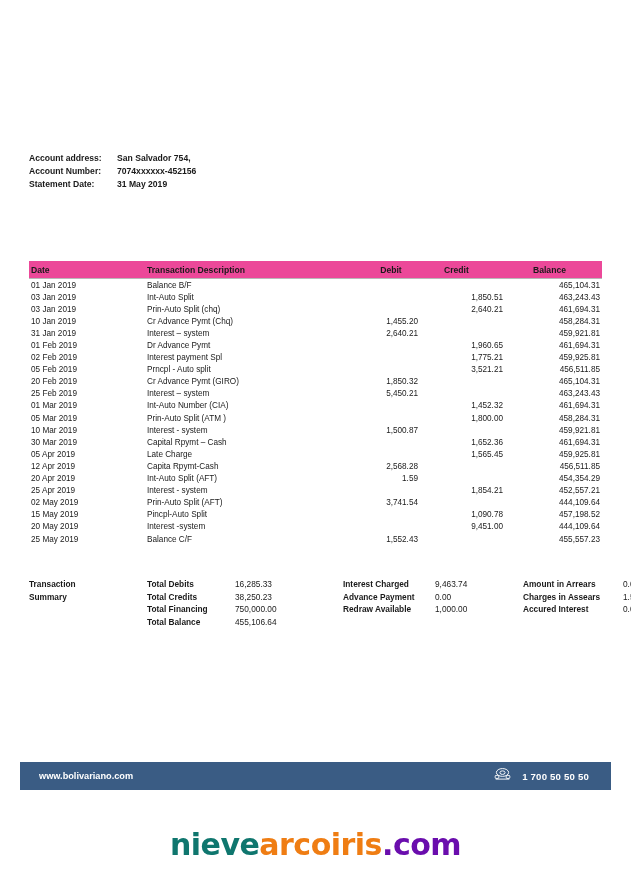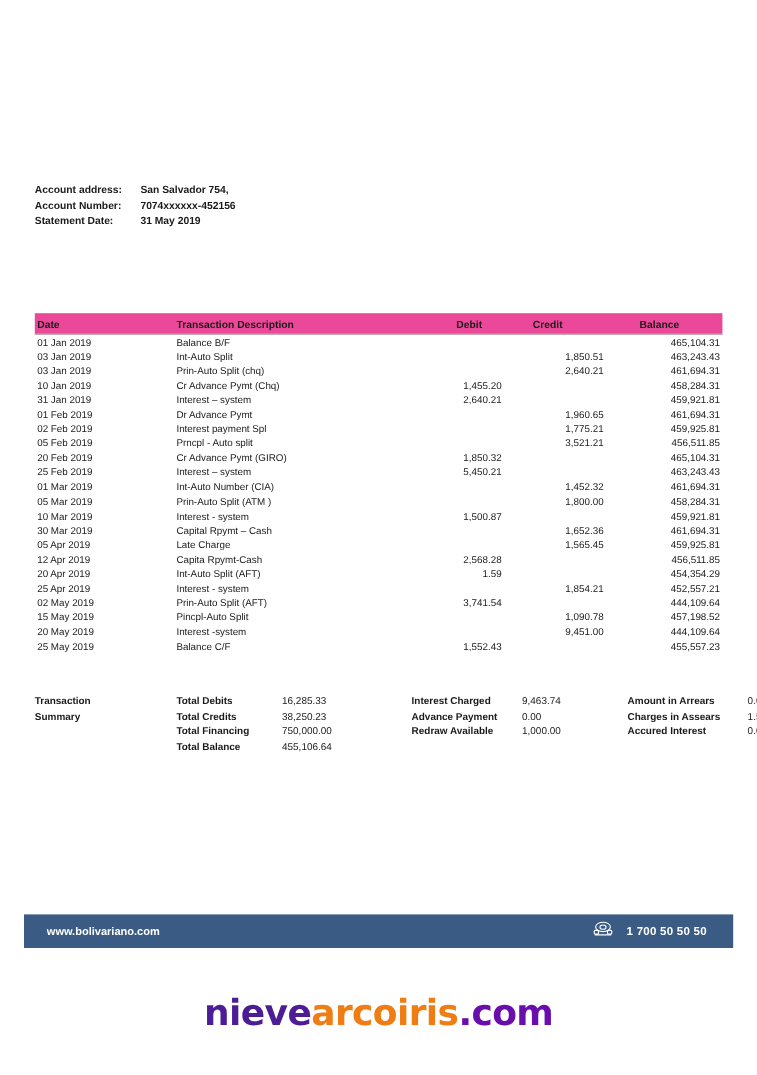--- a/index.html
+++ b/index.html
@@ -174,21 +174,21 @@
     left: 0; top: 828px;
     width: 631px;
     text-align: center;
     font-family: "DejaVu Sans", sans-serif;
     font-size: 30px;
     font-weight: bold;
     letter-spacing: -0.5px;
     line-height: 34px;
     white-space: nowrap;
   }
-  .wm-a { color: #4c1d95; }
+  .wm-a { color: #0f766e; }
   .wm-b { color: #ef7d13; }
   .wm-c { color: #6a0dad; }
 </style>
 </head>
 <body>
 
 <div class="page">
 
 
   <div class="acct">

